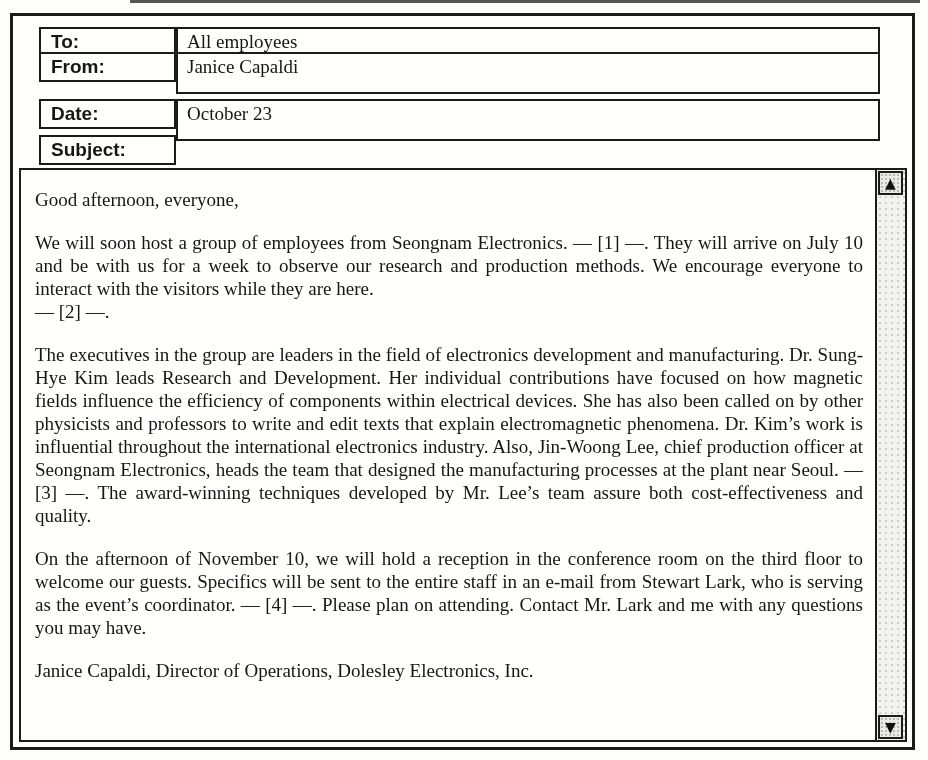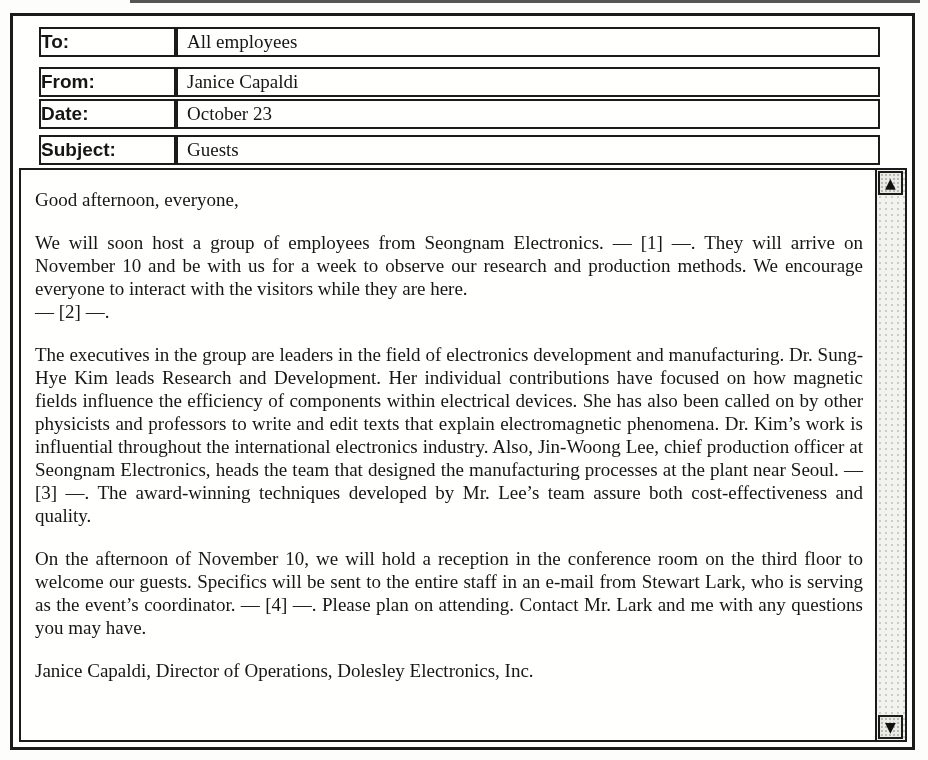--- a/index.html
+++ b/index.html
@@ -19,33 +19,34 @@
     background: #fffffe;
   }
   .hdr-row { position: absolute; left: 0; width: 100%; height: 30px; }
   .hdr-label {
     position: absolute; left: 26px; top: 0;
     width: 137px; height: 30px;
     border: 2px solid #1b1b1b;
     box-sizing: border-box;
     font-family: "Liberation Sans", sans-serif;
     font-weight: bold; font-size: 19px; line-height: 26px;
+    padding-left: 10px;
     background: #fffffe;
   }
   .hdr-value {
     position: absolute; left: 163px; top: 0;
-    width: 704px; height: 30px;
+    width: 704px; height: 42px;
     border: 2px solid #1b1b1b;
     box-sizing: border-box;
     font-size: 19px; line-height: 25px;
     padding-left: 9px;
     background: #fffffe;
     white-space: nowrap; overflow: hidden;
   }
-  .row-0 { top: 11px; } .row-1 { top: 51px; border-radius: 15px; } .row-2 { top: 83px; } .row-3 { top: 119px; border-radius: 13px; }
+  .row-0 { top: 11px; } .row-1 { top: 36px; border-radius: 15px; } .row-2 { top: 83px; } .row-3 { top: 119px; border-radius: 13px; }
   .body-box {
     position: absolute; left: 6px; top: 152px;
     width: 888px; height: 574px;
     border: 2px solid #1b1b1b;
     box-sizing: border-box;
     background: #fffffe;
   }
   .body-text {
     position: absolute; left: 0; top: 0; right: 30px; bottom: 0;
     padding: 9px 12px 6px 14px;
@@ -103,28 +104,27 @@
     <div class="hdr-value">Janice Capaldi</div>
   </div>
 
   <div class="hdr-row row-2">
     <div class="hdr-label">Date:</div>
     <div class="hdr-value">October 23</div>
   </div>
 
   <div class="hdr-row row-3">
     <div class="hdr-label">Subject:</div>
-    <div class="hdr-value">Guests</div>
   </div>
 
   <div class="body-box">
 
     <div class="body-text">
       <div class="para">Good afternoon, everyone,</div>
-      <div class="para">We will soon host a group of employees from Seongnam Electronics. — [1] —. They will arrive on November 10 and be with us for a week to observe our research and production methods. We encourage everyone to interact with the visitors while they are here.
+      <div class="para">We will soon host a group of employees from Seongnam Electronics. — [1] —. They will arrive on July 10 and be with us for a week to observe our research and production methods. We encourage everyone to interact with the visitors while they are here.
 — [2] —.</div>
       <div class="para">The executives in the group are leaders in the field of electronics development and manufacturing. Dr. Sung-Hye Kim leads Research and Development. Her individual contributions have focused on how magnetic fields influence the efficiency of components within electrical devices. She has also been called on by other physicists and professors to write and edit texts that explain electromagnetic phenomena. Dr. Kim’s work is influential throughout the international electronics industry. Also, Jin-Woong Lee, chief production officer at Seongnam Electronics, heads the team that designed the manufacturing processes at the plant near Seoul. — [3] —. The award-winning techniques developed by Mr. Lee’s team assure both cost-effectiveness and quality.</div>
       <div class="para">On the afternoon of November 10, we will hold a reception in the conference room on the third floor to welcome our guests. Specifics will be sent to the entire staff in an e-mail from Stewart Lark, who is serving as the event’s coordinator. — [4] —. Please plan on attending. Contact Mr. Lark and me with any questions you may have.</div>
       <div class="para">Janice Capaldi, Director of Operations, Dolesley Electronics, Inc.</div>
     </div>
 
     <div class="scrollbar">
       <button class="scroll-btn scroll-up">
         <span>▲</span>
       </button>

